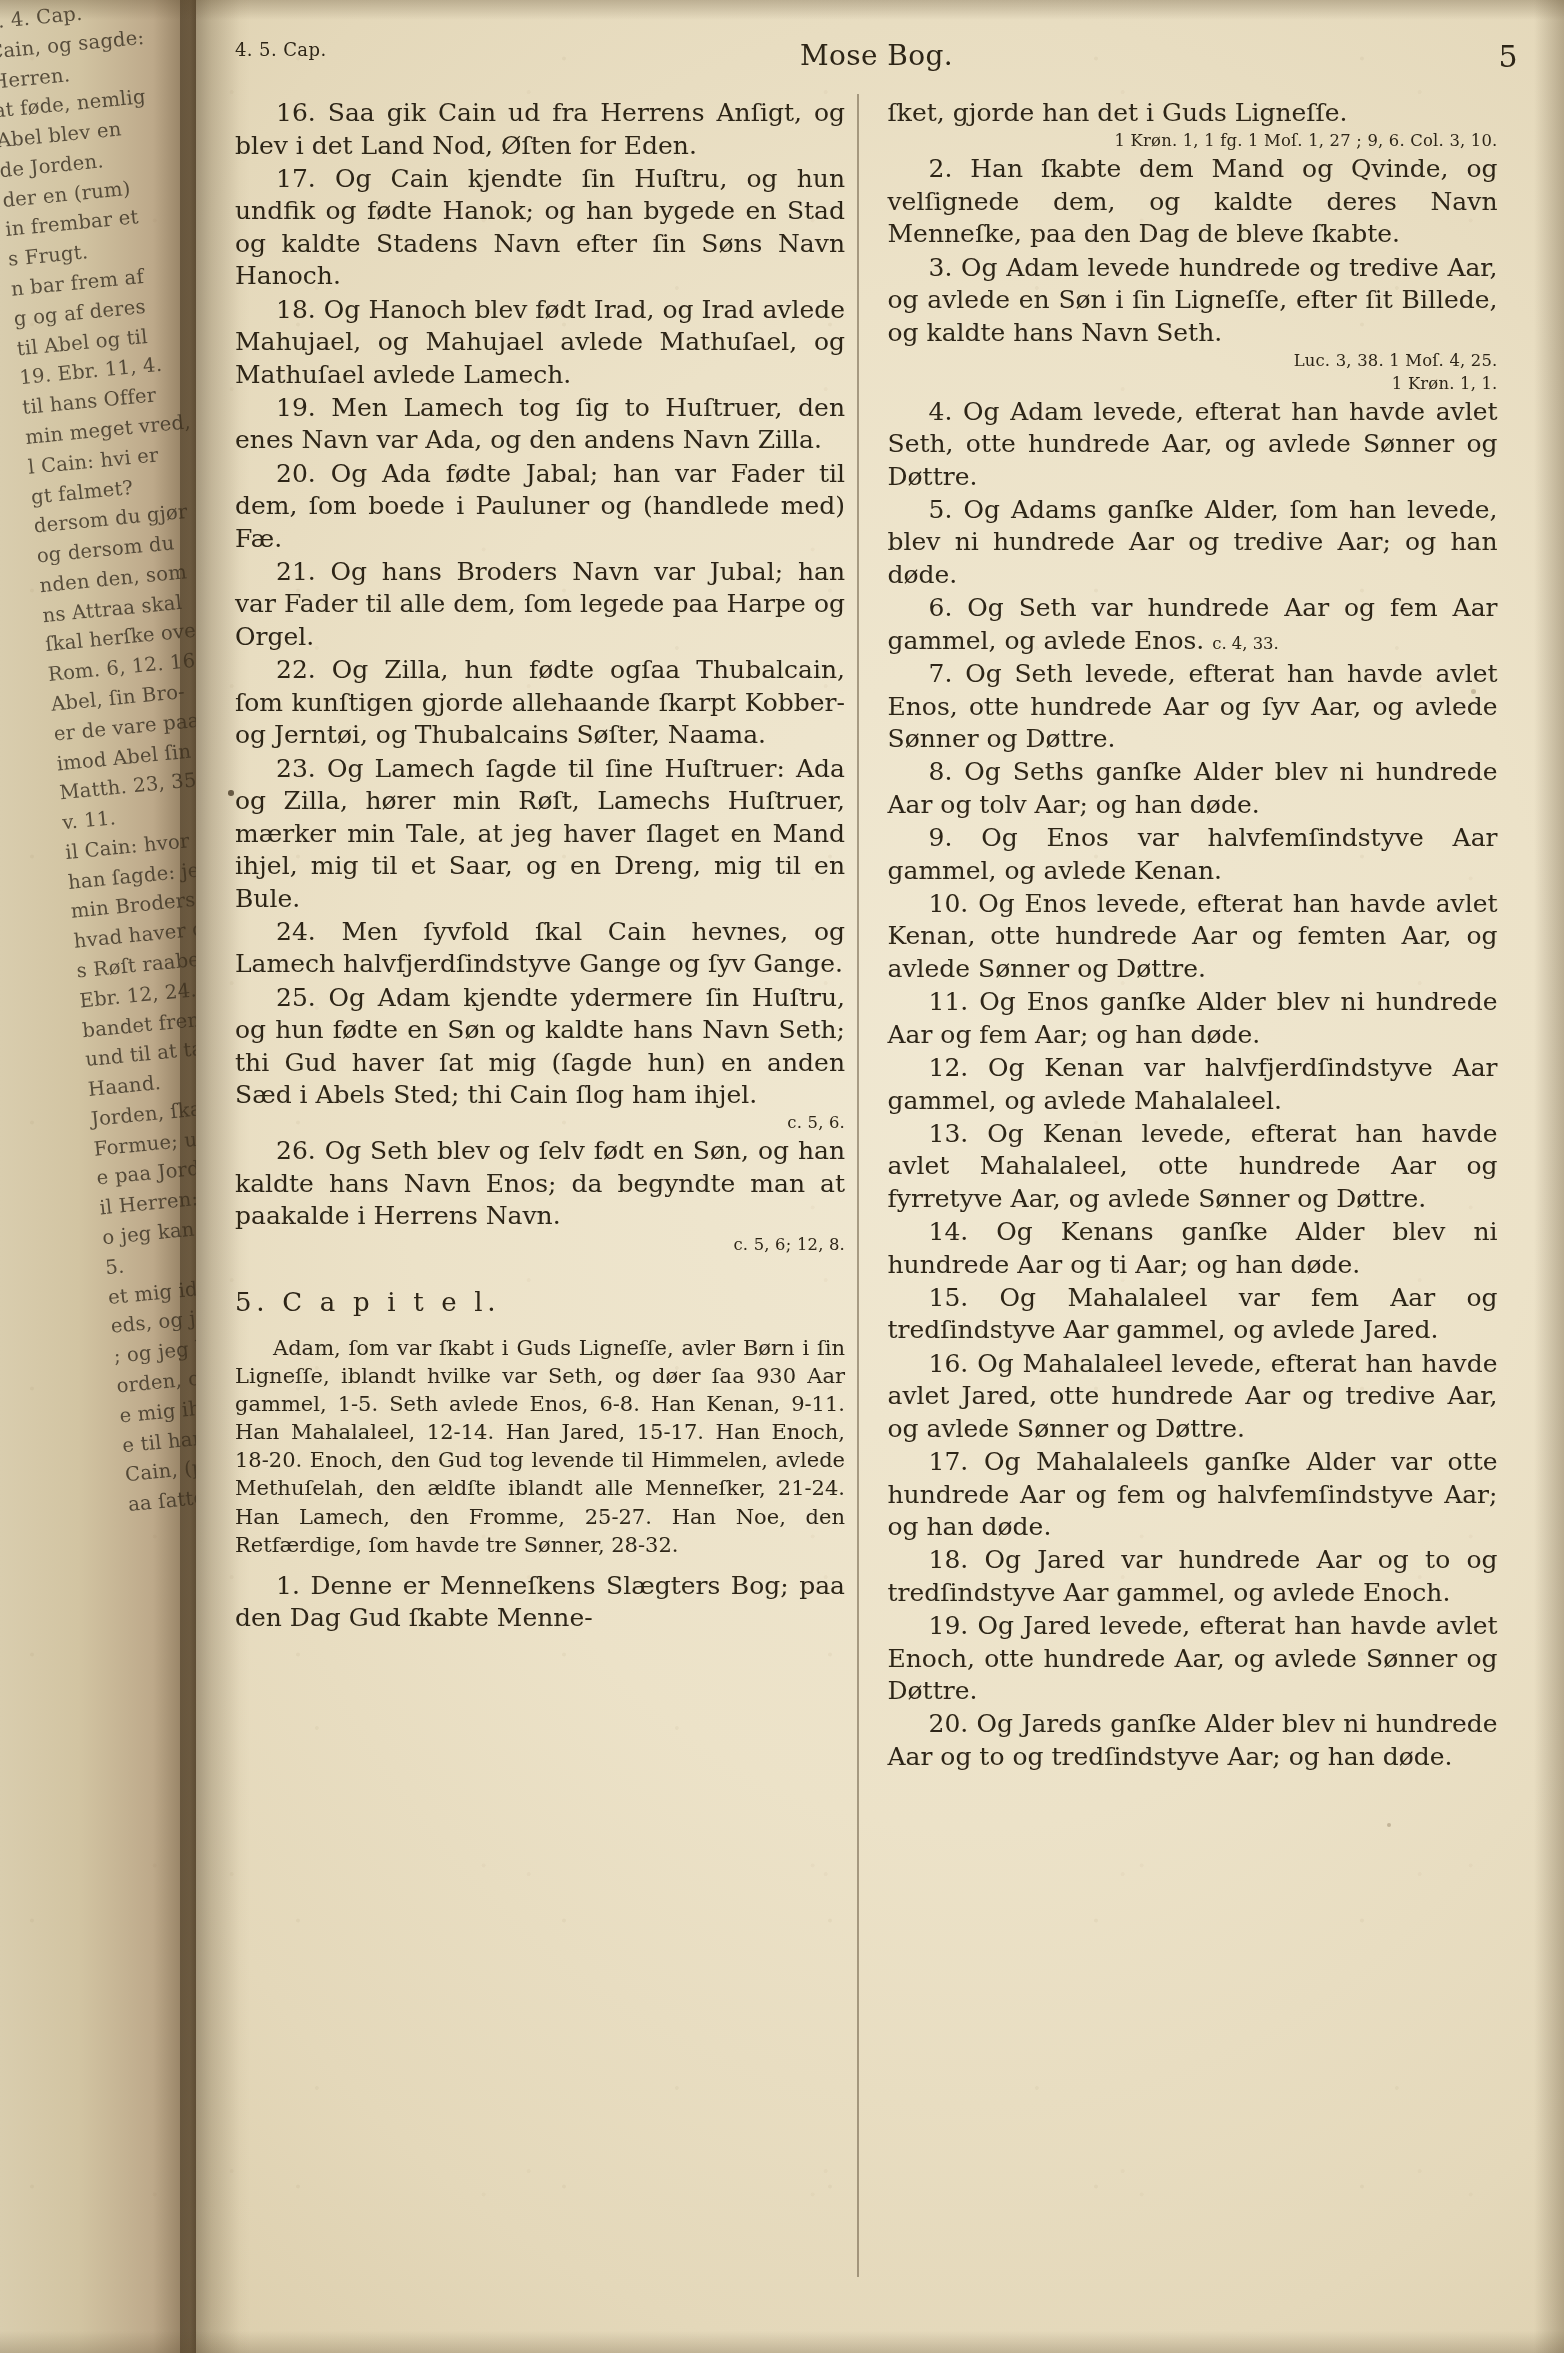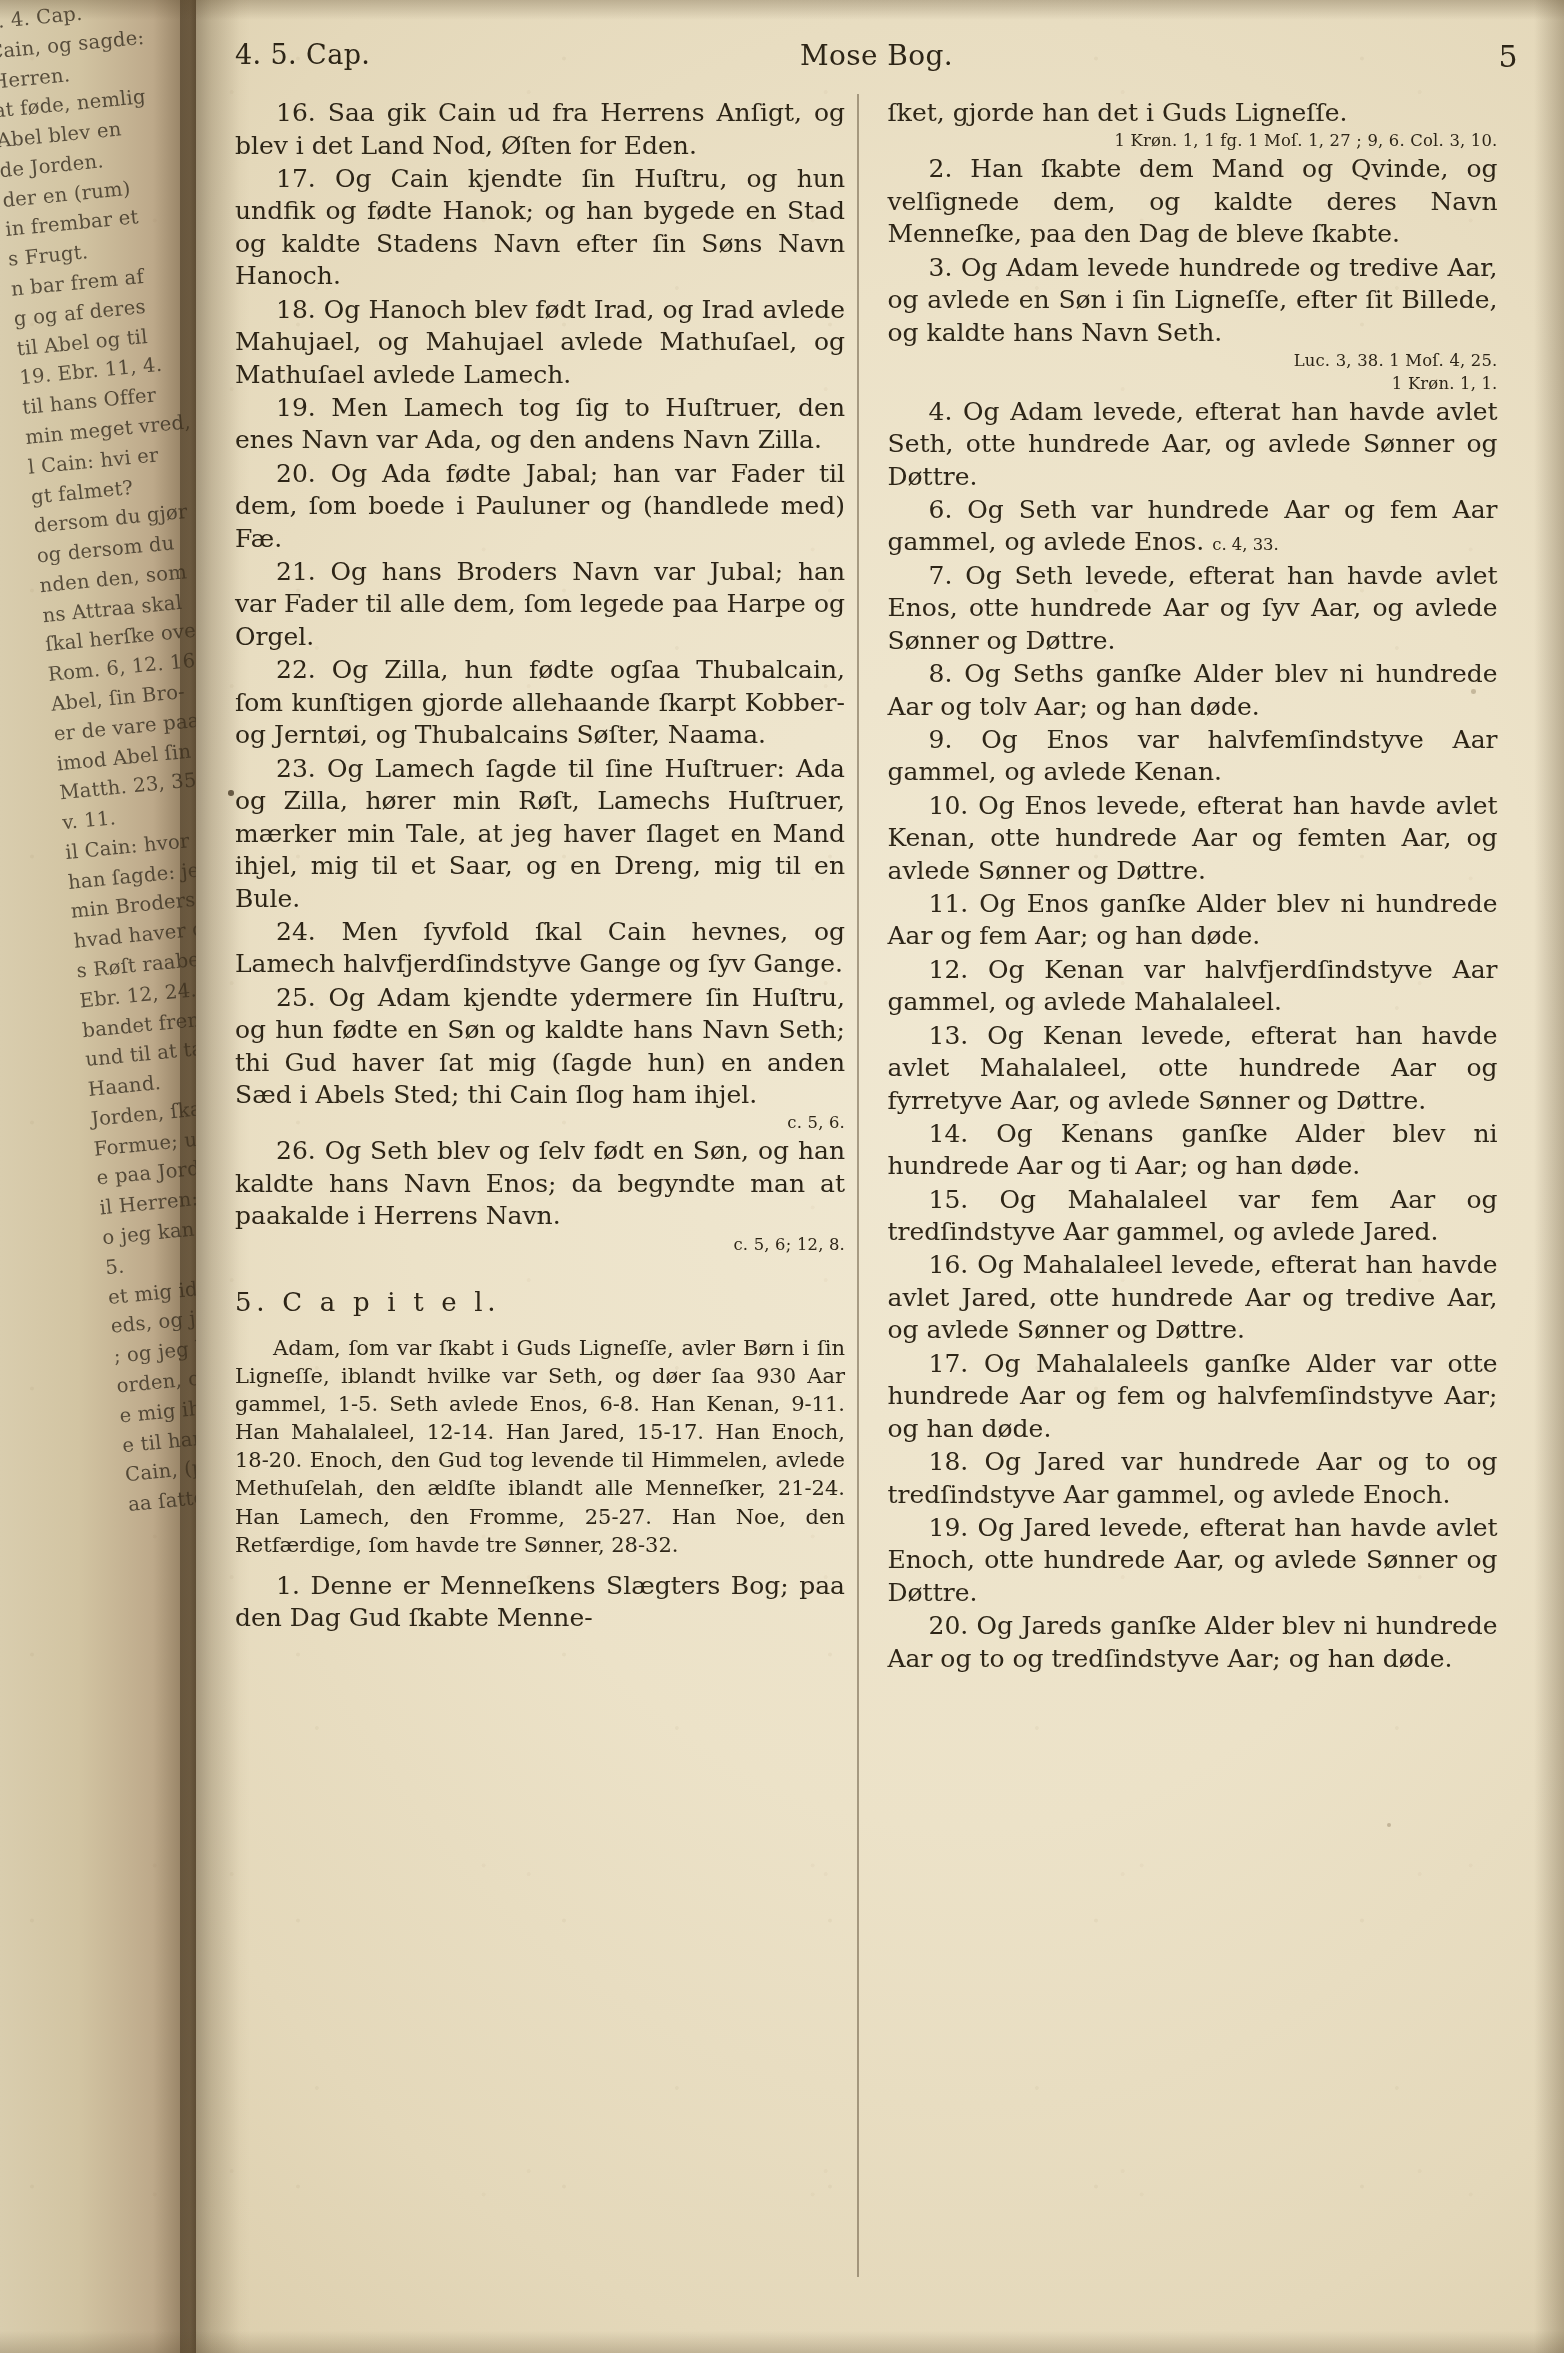--- a/index.html
+++ b/index.html
@@ -87,21 +87,21 @@
   }
   .header-row {
     position: relative;
     height: 47px;
     display: flex;
     align-items: flex-start;
     justify-content: space-between;
     font-size: 27px;
     letter-spacing: 0.4px;
   }
-  .header-left { font-size: 27px; }
+  .header-left { font-size: 18px; }
   .header-center {
     position: absolute;
     left: 0; right: 0;
     text-align: center;
     font-size: 28px;
   }
   .header-right { font-size: 30px; }
 
   .columns {
     position: relative;
@@ -288,20 +288,21 @@
 
       <div class="col right">
         <p class="cont">ſket, gjorde han det i Guds Ligneſſe.</p>
         <span class="ref">1 Krøn. 1, 1 fg.    1 Moſ. 1, 27 ;   9, 6.   Col. 3, 10.</span>
 
         <p class="verse"><span class="vn">2.</span> <span>Han ſkabte dem Mand og Qvinde, og velſignede dem, og kaldte deres Navn Menneſke, paa den Dag de bleve ſkabte.</span></p>
         <p class="verse"><span class="vn">3.</span> <span>Og Adam levede hundrede og tredive Aar, og avlede en Søn i ſin Ligneſſe, efter ſit Billede, og kaldte hans Navn Seth.</span></p>
         <span class="ref">Luc. 3, 38.  1 Moſ. 4, 25.</span>
         <span class="ref">1 Krøn. 1, 1.</span>
         <p class="verse"><span class="vn">4.</span> <span>Og Adam levede, efterat han havde avlet Seth, otte hundrede Aar, og avlede Sønner og Døttre.</span></p>
+        <p class="verse"><span class="vn">5.</span> <span>Og Adams ganſke Alder, ſom han levede, blev ni hundrede Aar og tredive Aar; og han døde.</span></p>
         <p class="verse"><span class="vn">6.</span> <span>Og Seth var hundrede Aar og fem Aar gammel, og avlede Enos.</span> <span class="vn" style="font-size:16.4px;">c. 4, 33.</span></p>
         <p class="verse"><span class="vn">7.</span> <span>Og Seth levede, efterat han havde avlet Enos, otte hundrede Aar og ſyv Aar, og avlede Sønner og Døttre.</span></p>
         <p class="verse"><span class="vn">8.</span> <span>Og Seths ganſke Alder blev ni hundrede Aar og tolv Aar; og han døde.</span></p>
         <p class="verse"><span class="vn">9.</span> <span>Og Enos var halvfemſindstyve Aar gammel, og avlede Kenan.</span></p>
         <p class="verse"><span class="vn">10.</span> <span>Og Enos levede, efterat han havde avlet Kenan, otte hundrede Aar og femten Aar, og avlede Sønner og Døttre.</span></p>
         <p class="verse"><span class="vn">11.</span> <span>Og Enos ganſke Alder blev ni hundrede Aar og fem Aar; og han døde.</span></p>
         <p class="verse"><span class="vn">12.</span> <span>Og Kenan var halvfjerdſindstyve Aar gammel, og avlede Mahalaleel.</span></p>
         <p class="verse"><span class="vn">13.</span> <span>Og Kenan levede, efterat han havde avlet Mahalaleel, otte hundrede Aar og fyrretyve Aar, og avlede Sønner og Døttre.</span></p>
         <p class="verse"><span class="vn">14.</span> <span>Og Kenans ganſke Alder blev ni hundrede Aar og ti Aar; og han døde.</span></p>
         <p class="verse"><span class="vn">15.</span> <span>Og Mahalaleel var fem Aar og tredſindstyve Aar gammel, og avlede Jared.</span></p>

